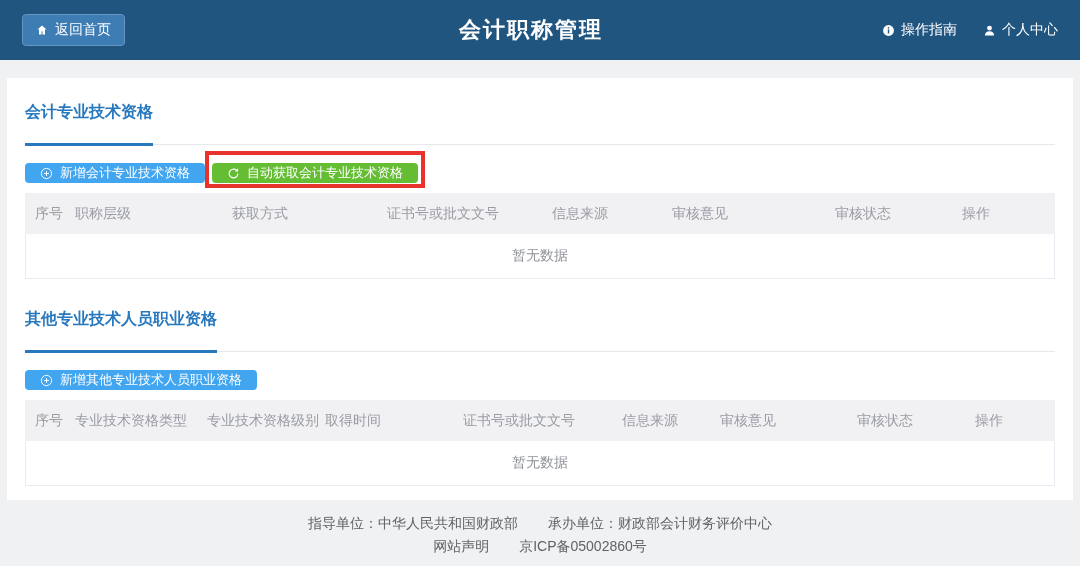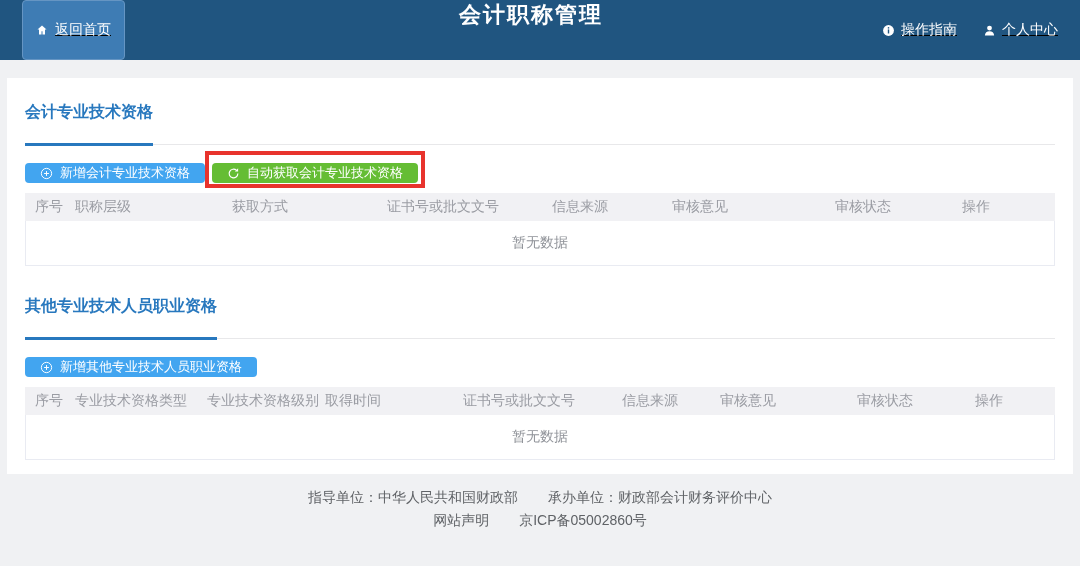--- a/index.html
+++ b/index.html
@@ -5,22 +5,22 @@
   * { margin:0; padding:0; box-sizing:border-box; }
   html,body { width:1080px; height:566px; }
   body {
     background:#f0f1f3;
     font-family:"Liberation Sans","DejaVu Sans",sans-serif;
     overflow:hidden;
   }
   
   .topbar {
     height:60px; background:#205580;
-    display:flex; 
-    padding:0 22px; position:relative;text-decoration:underline;
+    display:flex; align-items:center;
+    padding:0 22px; position:relative;
   }
   .back-btn {
     display:inline-flex; align-items:center; gap:7px;
     background:#3e7cb4; border:1px solid #6595c3; border-radius:4px;
     color:#fff; font-size:14px; padding:6px 13px; cursor:pointer;
     font-family:inherit; position:relative; z-index:2;
   }
   .topbar-title {
     position:absolute; left:0; right:18px; text-align:center;
     color:#fff; font-size:22px; font-weight:bold; letter-spacing:2px;
@@ -50,21 +50,21 @@
   }
   .btn-blue { background:#42a5f0; }
   .btn-green { background:#65bd34; }
   .green-wrap { position:relative; margin-left:7px; display:inline-flex; }
   .red-box {
     position:absolute; left:-7px; top:-12px; right:-7px; bottom:-5px;
     border:4px solid #e8332d; pointer-events:none; z-index:3;
   }
 
   .thead {
-    display:flex; align-items:center; height:28px;
+    display:flex; align-items:center; height:41px;
     background:#f1f1f4; padding-left:10px;
     font-size:14px; color:#9a9ca3;
   }
   .th { padding-right:8px; white-space:nowrap; overflow:hidden; }
   .tbody {
     border:1px solid #e9ebf2; border-top:none; height:45px;
     display:flex; align-items:center; justify-content:center;
     color:#909399; font-size:14px;
   }
   

